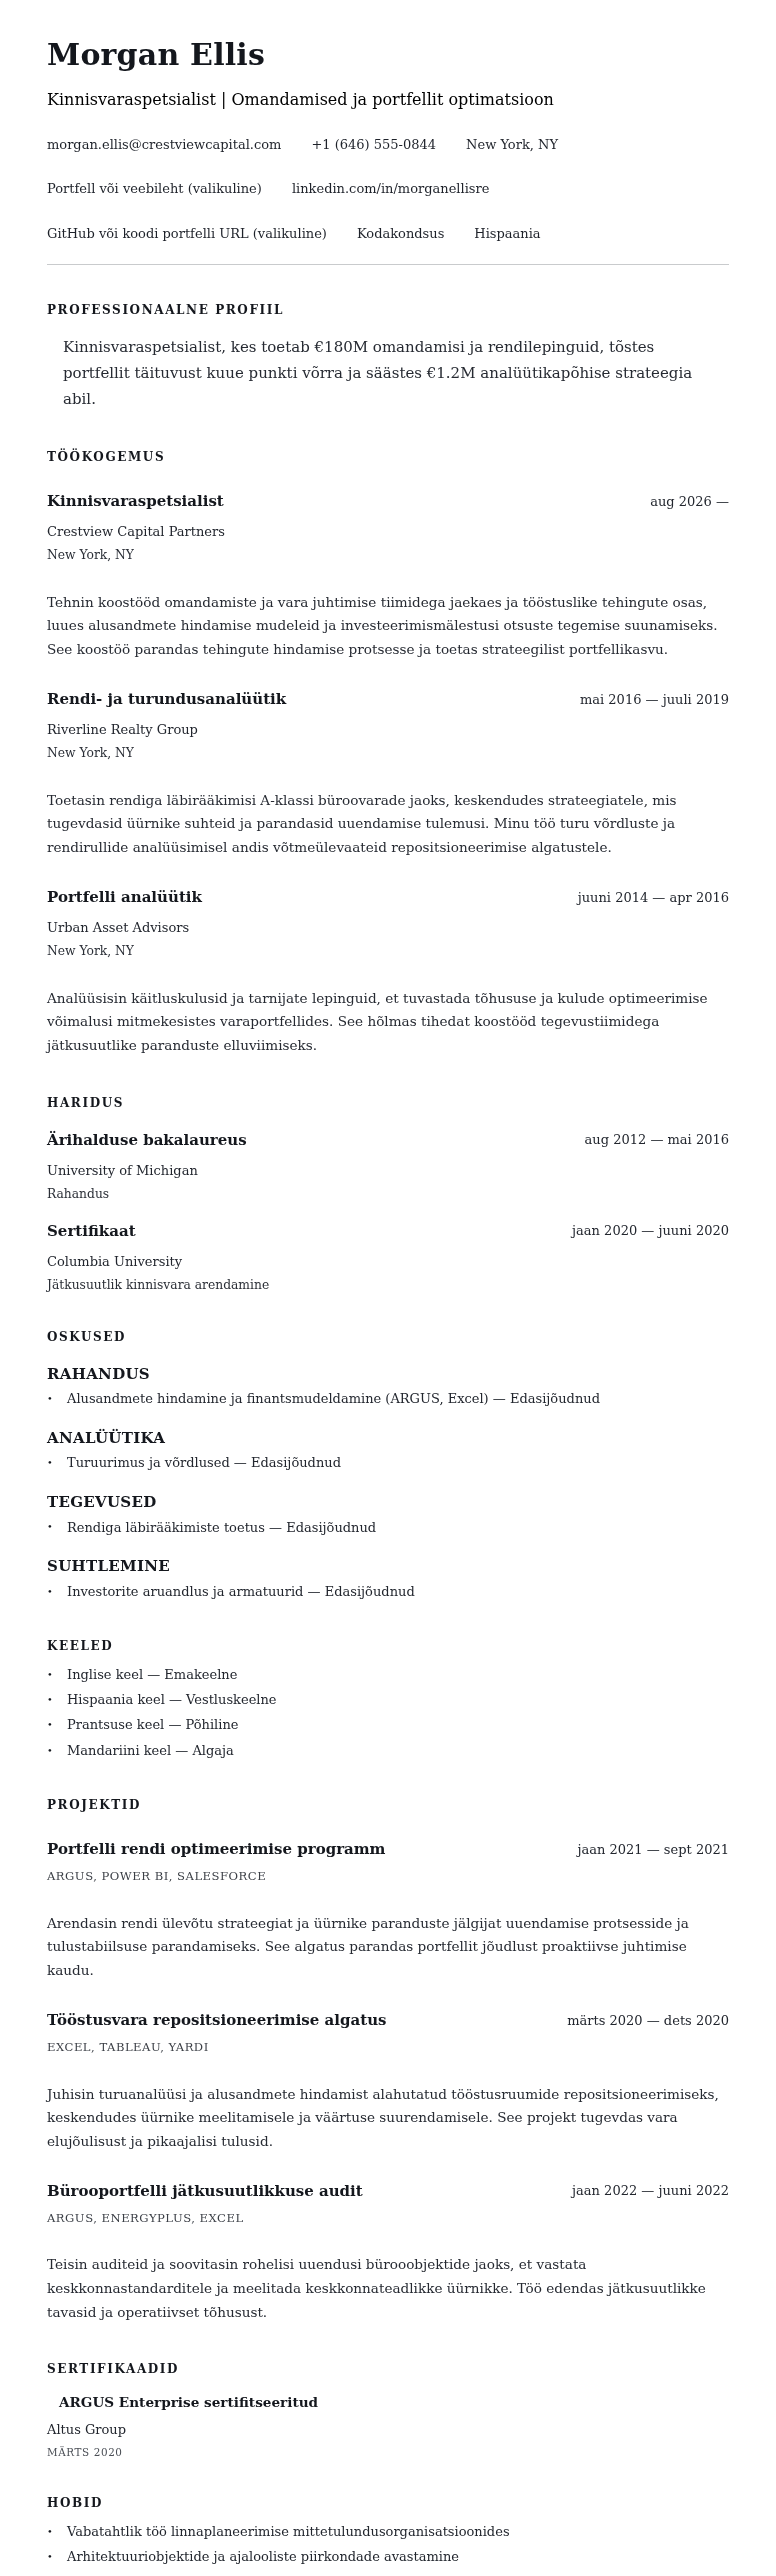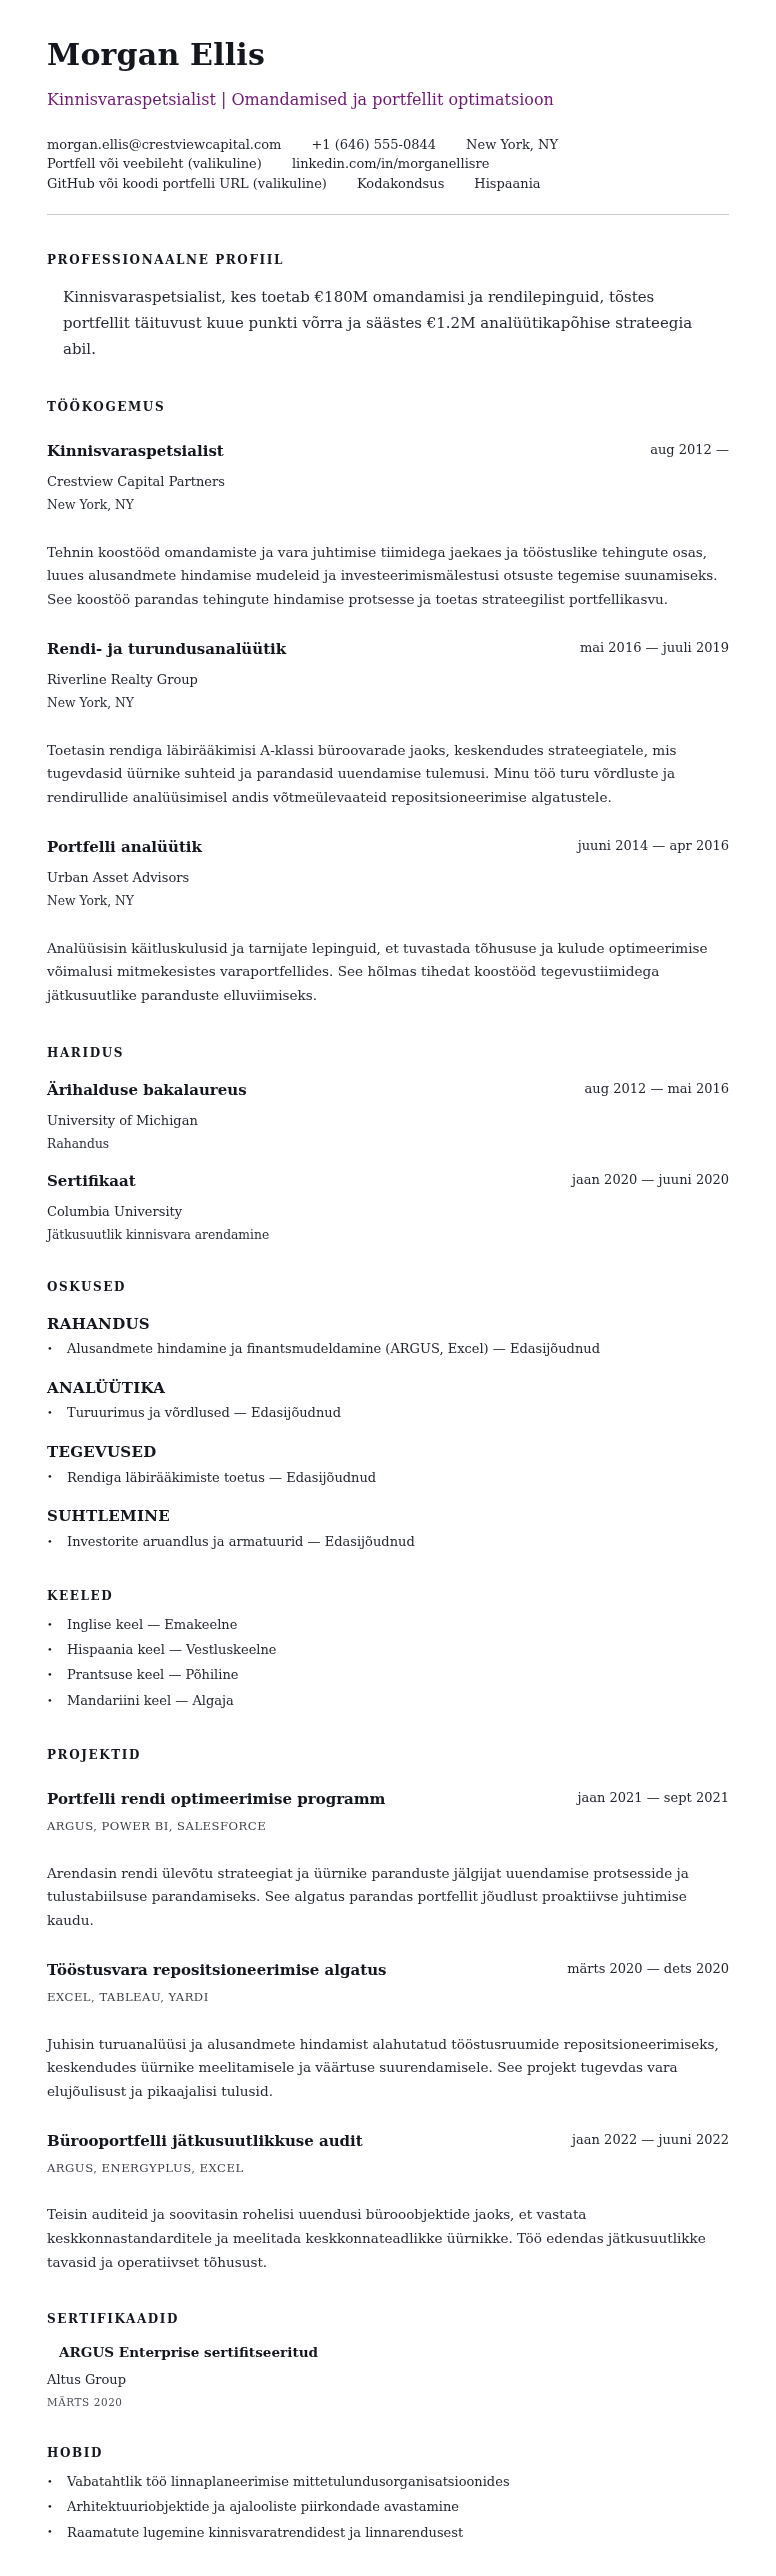--- a/index.html
+++ b/index.html
@@ -19,24 +19,24 @@
     font-size: 30px;
     font-weight: 700;
     margin: 0;
     color: #14171d;
     letter-spacing: 0.2px;
     line-height: 1.05;
   }
   .subtitle {
     font-size: 16px;
     margin: 19.4px 0 0;
-    color: #701a75;
+    color: #000000;
   }
   .contact { margin-top: 27px; font-size: 13px; color: #1e222a; }
-  .contact-row { display: flex; gap: 30px; margin-top: 2px; line-height: 1.35; }
+  .contact-row { display: flex; gap: 30px; margin-top: 27px; line-height: 1.35; }
   .contact-row:first-child { margin-top: 0; }
   .divider {
     border: none;
     border-top: 0.6px solid #c9cbcd;
     margin: 21px 0 0;
   }
   
   .section { margin-top: 38px; }
   .section-heading {
     font-size: 12px;
@@ -49,21 +49,21 @@
     font-size: 15px;
     line-height: 1.74;
     margin: 17px 16px 0;
     color: #262a32;
   }
   
   .entry { margin-top: 28.5px; }
   .entry-head {
     display: flex;
     justify-content: space-between;
-    align-items: flex-start;
+    align-items: center;
     gap: 15.5px;
   }
   .entry-title {
     font-size: 15px;
     font-weight: 700;
     margin: 0;
     color: #14171d;
   }
   .entry-date {
     font-size: 13px;
@@ -153,21 +153,21 @@
     <h2 class="section-heading">PROFESSIONAALNE PROFIIL</h2>
     <p class="profile-text">Kinnisvaraspetsialist, kes toetab €180M omandamisi ja rendilepinguid, tõstes portfellit täituvust kuue punkti võrra ja säästes €1.2M analüütikapõhise strateegia abil.</p>
   </section>
 
   <section class="section">
     <h2 class="section-heading">TÖÖKOGEMUS</h2>
 
     <article class="entry">
       <div class="entry-head">
         <h3 class="entry-title">Kinnisvaraspetsialist</h3>
-        <span class="entry-date">aug 2012 —</span>
+        <span class="entry-date">aug 2026 —</span>
       </div>
       <p class="entry-sub">Crestview Capital Partners</p>
       <p class="entry-sub2">New York, NY</p>
       <p class="desc">Tehnin koostööd omandamiste ja vara juhtimise tiimidega jaekaes ja tööstuslike tehingute osas, luues alusandmete hindamise mudeleid ja investeerimismälestusi otsuste tegemise suunamiseks. See koostöö parandas tehingute hindamise protsesse ja toetas strateegilist portfellikasvu.</p>
     </article>
 
     <article class="entry">
       <div class="entry-head">
         <h3 class="entry-title">Rendi- ja turundusanalüütik</h3>
         <span class="entry-date">mai 2016 — juuli 2019</span>

